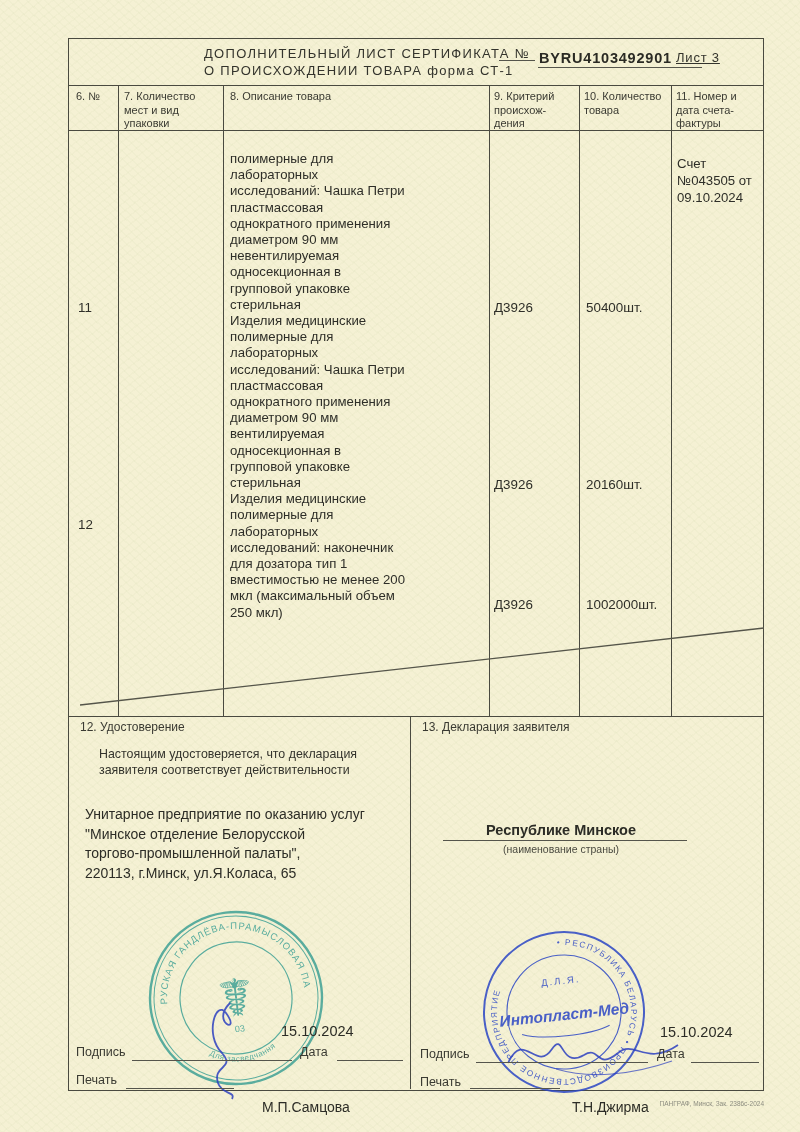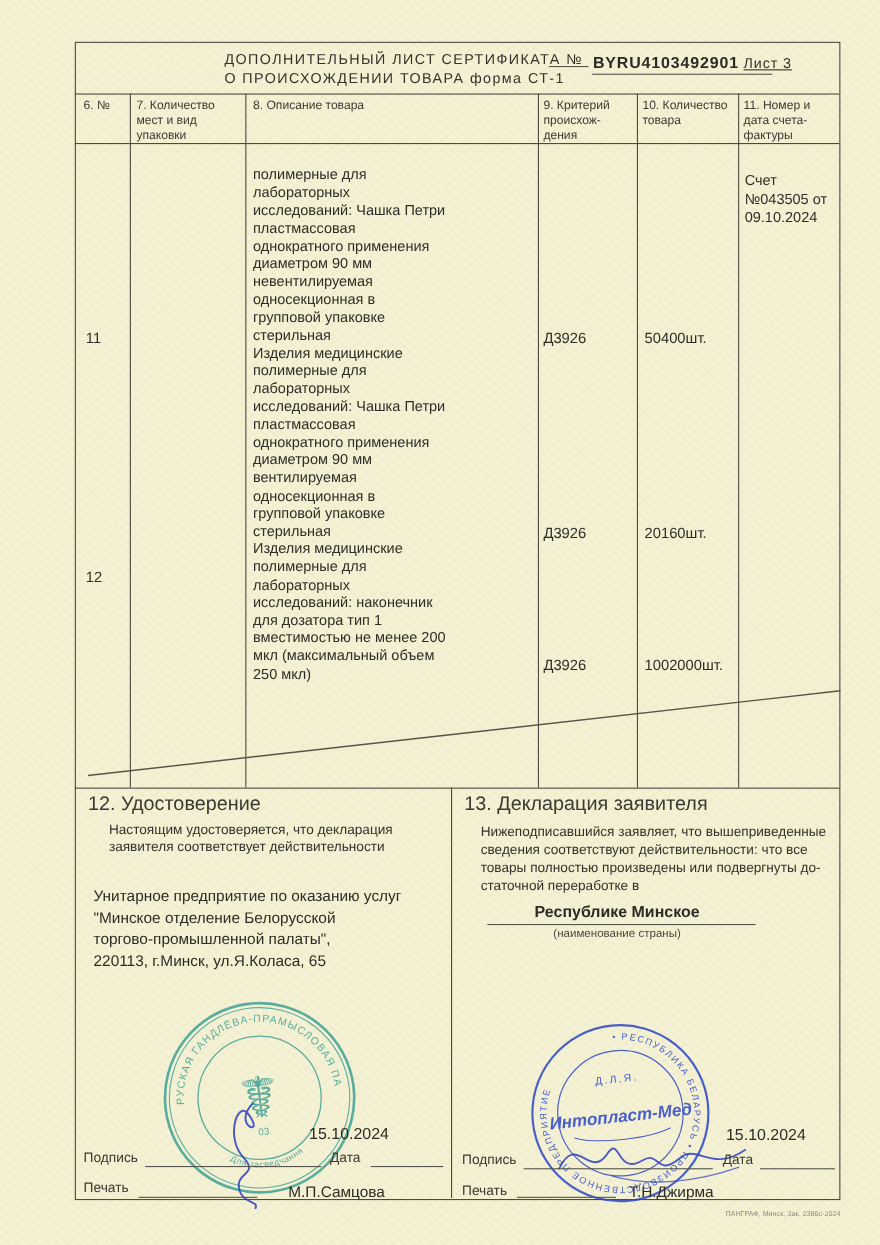--- a/index.html
+++ b/index.html
@@ -17,27 +17,27 @@
       #f5f1d4;
   }
   .abs{position:absolute;}
   .pre{white-space:pre-line;}
   .frame{border:1.6px solid #4a4a40;background:transparent;}
   .hline{height:1.2px;background:#4a4a40;}
   .vline{width:1.2px;background:#4a4a40;}
   .colhead{font-size:11px;line-height:13.5px;color:#3a3a32;}
   .bodytxt{font-size:13.2px;line-height:16.2px;color:#2e2e28;}
   .val{font-size:13.4px;color:#2e2e28;}
-  .sechead{font-size:18px;color:#3a3a32;}
+  .sechead{font-size:12px;color:#3a3a32;}
   .stmt{font-size:12.4px;line-height:16.3px;color:#33332c;}
   .org{font-size:14px;line-height:19.5px;color:#2c2c26;margin-left:9px;}
   .datev{font-size:14.5px;color:#2c2c26;}
   .fieldlbl{font-size:12.5px;color:#3a3a32;}
   .fieldline{height:1px;background:#55554c;}
-  .signame{font-size:14px;color:#2c2c26;}
+  .signame{font-size:14px;color:#2c2c26;margin-top:24px;}
   .country{font-size:14.5px;font-weight:600;text-align:center;color:#2c2c26;}
   .caption{font-size:10.5px;text-align:center;color:#4a4a40;}
   .hdr{letter-spacing:1.3px;font-size:13px;color:#33332c;}
   .certnum{font-size:14.5px;font-weight:600;letter-spacing:0.8px;color:#2a2a24;}
   .imprint{font-size:6.5px;color:#8d8d80;text-align:right;}
   svg{display:block;}
 </style>
 </head>
 <body>
 
@@ -157,24 +157,20 @@
   <div class="abs datev" style="left:281px;top:1023px;">15.10.2024</div>
   <div class="abs fieldlbl" style="left:76px;top:1045px;">Подпись</div>
   <div class="abs fieldline" style="left:132px;top:1060px;width:160px;"></div>
   <div class="abs fieldlbl" style="left:300px;top:1045px;">Дата</div>
   <div class="abs fieldline" style="left:337px;top:1060px;width:66px;"></div>
   <div class="abs fieldlbl" style="left:76px;top:1073px;">Печать</div>
   <div class="abs fieldline" style="left:126px;top:1088px;width:108px;"></div>
   <div class="abs signame" style="left:262px;top:1075px;">М.П.Самцова</div>
 
   <div class="abs sechead" style="left:422px;top:720px;">13. Декларация заявителя</div>
-  <div class="abs stmt pre" style="left:437px;top:748px;width:322px;">Нижеподписавшийся заявляет, что вышеприведенные
-сведения соответствуют действительности: что все
-товары полностью произведены или подвергнуты до-
-статочной переработке в</div>
   <div class="abs country" style="left:440px;top:822px;width:242px;">Республике Минское</div>
   <div class="abs fieldline" style="left:443px;top:840px;width:244px;"></div>
   <div class="abs caption" style="left:440px;top:843px;width:242px;">(наименование страны)</div>
 
   <svg class="abs" style="left:480px;top:928px;opacity:0.85;transform:rotate(-6deg);" width="168" height="168" viewBox="0 0 168 168">
     <defs>
       <path id="ringFullR" d="M 84 17 A 67 67 0 1 1 83.9 17"></path>
     </defs>
     <circle cx="84" cy="84" r="80" fill="none" stroke="#2c47c5" stroke-width="2"></circle>
     <circle cx="84" cy="84" r="57" fill="none" stroke="#2c47c5" stroke-width="1.1"></circle>

